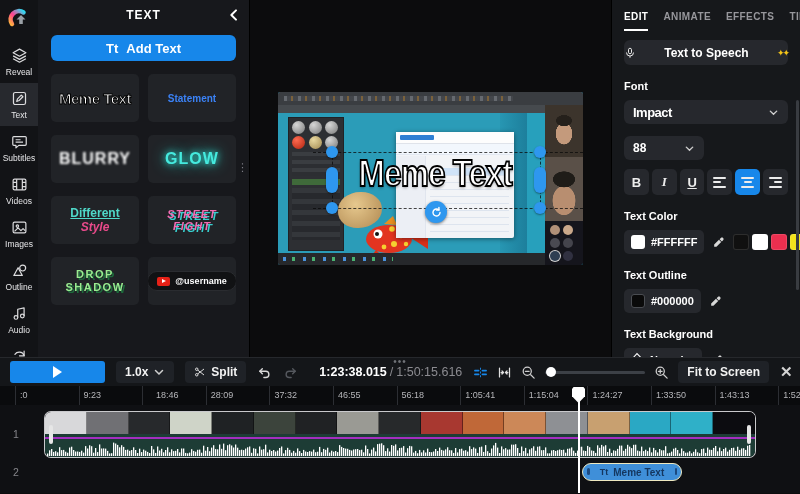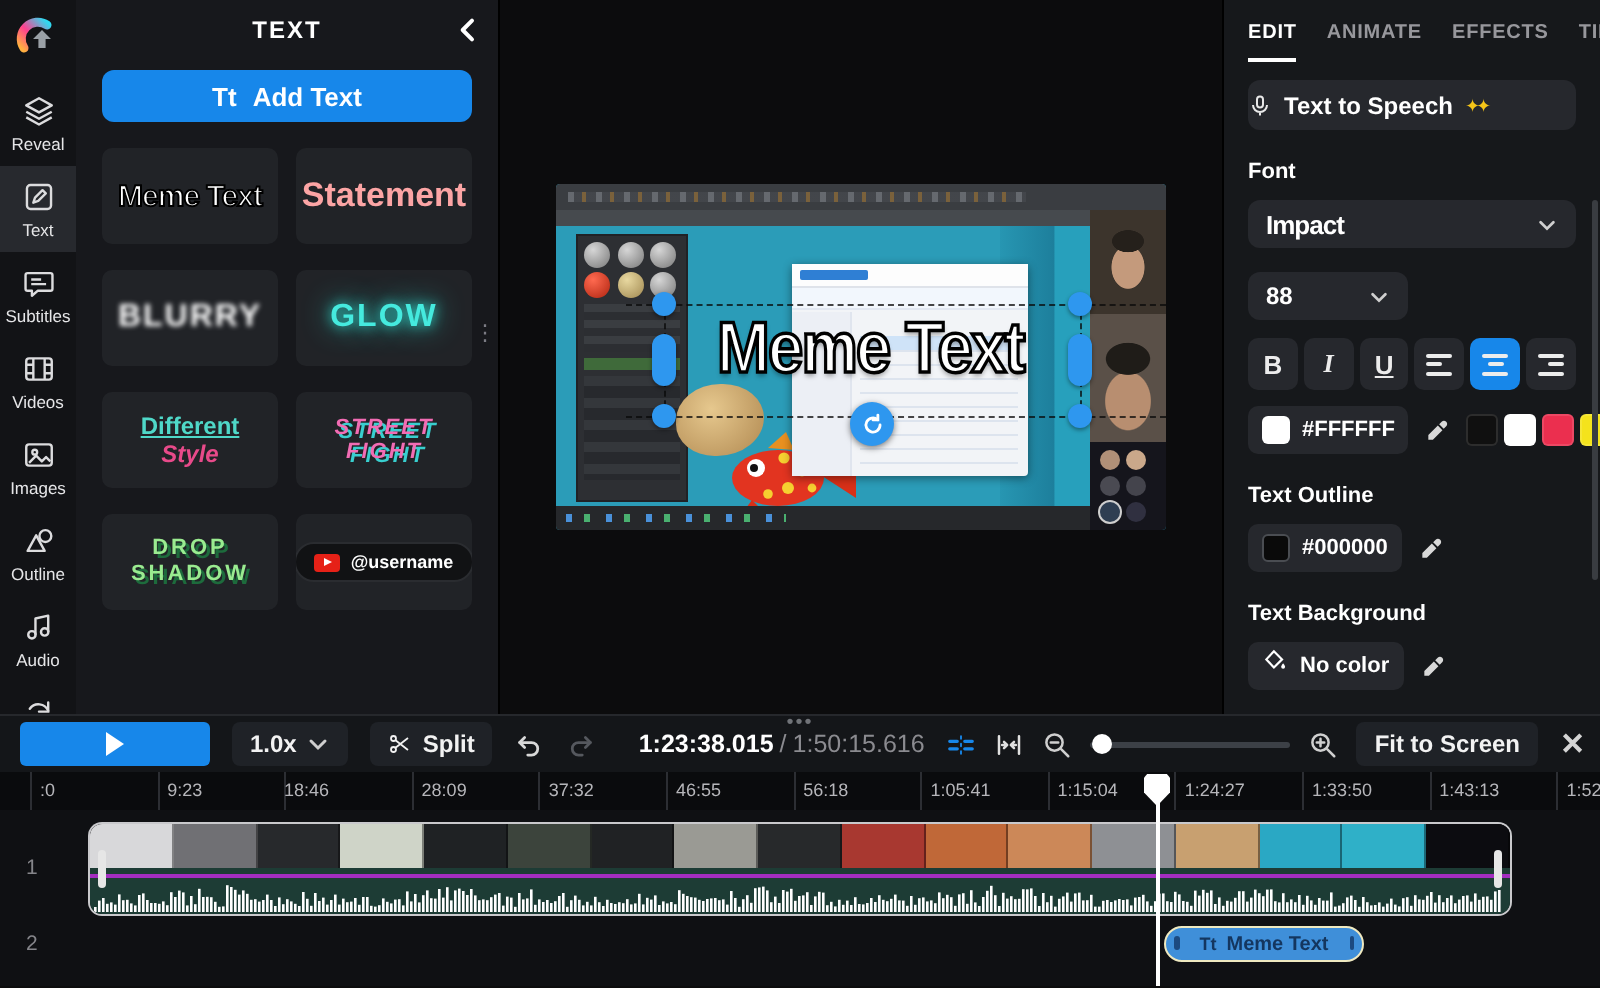--- a/index.html
+++ b/index.html
@@ -21,21 +21,21 @@
   .textpanel { width:212px; background:#17181c; flex-shrink:0; position:relative; border-right:1px solid #000; }
   .tp-header { height:30px; display:flex; align-items:center; justify-content:center; position:relative; }
   .tp-title { font-size:12px; font-weight:bold; letter-spacing:1px; color:#fff; }
   .tp-collapse { position:absolute; right:7px; top:7px; width:16px; height:16px; cursor:pointer; }
   .add-text-btn { margin:5px 13px 13px; height:26px; background:#1787ea; border-radius:6px; display:flex; align-items:center; justify-content:center; gap:8px; cursor:pointer; }
   .add-text-icon { font-size:13px; font-weight:900; color:#fff; }
   .add-text-label { font-size:13px; font-weight:bold; color:#fff; }
   .tiles { display:grid; grid-template-columns:1fr 1fr; gap:13px 9px; margin:0 13px; }
   .tile { height:48px; background:#212327; border-radius:5px; display:flex; flex-direction:column; align-items:center; justify-content:center; cursor:pointer; overflow:hidden; }
   .tile-meme-text .tl { font-size:15px; font-weight:900; color:#fff; -webkit-text-stroke:1px #000; letter-spacing:-.5px; }
-  .tile-statement .tl { font-size:17px; font-weight:bold; color:#fca5a5; }
+  .tile-statement .tl { font-size:10px; font-weight:bold; color:#3b82f6; }
   .tile-blurry .tl { font-size:16px; font-weight:bold; color:#fff; letter-spacing:1px; filter:blur(1.2px); }
   .tile-reveal-secret .tl { font-size:10px; color:#e8e8e8; font-family:"DejaVu Serif",serif; font-style:italic; }
   .tile-glow .tl { font-size:16px; font-weight:bold; color:#45eade; letter-spacing:1px; text-shadow:0 0 6px #2fd4c8,0 0 14px #2fd4c8; }
   .tile-different-style .tl0 { font-size:12px; font-weight:bold; color:#4fd8c8; text-decoration:underline; }
   .tile-different-style .tl1 { font-size:12px; font-weight:bold; font-style:italic; color:#e84a8a; }
   .tile-drop-shadow .tl { font-size:11px; font-weight:800; color:#9aeb90; letter-spacing:1.5px; text-shadow:2px 2px 0 #1d6b3c; line-height:13px; }
   .tile-street-fight .tl { font-size:11px; font-weight:900; font-style:italic; color:#f26cb4; letter-spacing:1px; text-shadow:2px 2px 0 #38cfcf; line-height:12px; }
   .csm-badge { background:#fff; border-radius:4px; padding:2px 5px; text-align:center; }
   .csm-line { display:flex; align-items:center; justify-content:center; gap:2px; font-size:8.5px; font-weight:900; color:#111; line-height:10px; }
   .flame-icon { width:5px; height:7px; background:#ff7a1a; border-radius:50% 50% 50% 0; transform:rotate(-45deg); display:inline-block; }
@@ -84,21 +84,21 @@
   .hnd-circle { width:12px; height:12px; border-radius:50%; }
   .hnd-capsule { width:12px; height:26px; border-radius:7px; }
   .rotate-btn { position:absolute; left:147px; top:109px; width:22px; height:22px; border-radius:50%; background:#2e97ef; display:flex; align-items:center; justify-content:center; box-shadow:0 1px 3px rgba(0,0,0,.5); cursor:pointer; }
   .rotate-btn svg { width:13px; height:13px; }
 
   
   .inspector { width:188px; background:#16181b; flex-shrink:0; padding:0 12px; position:relative; }
   .tabs { display:flex; gap:15px; padding-top:11px; }
   .tab { font-size:10px; font-weight:bold; letter-spacing:.4px; color:#97979c; padding-bottom:7px; cursor:pointer; }
   .tab.active { color:#fff; border-bottom:2px solid #fff; }
-  .tts-btn { margin-top:9px; height:25px; background:#26282d; border-radius:6px; display:flex; align-items:center; justify-content:flex-start; gap:6px; cursor:pointer; }
+  .tts-btn { margin-top:9px; height:25px; background:#26282d; border-radius:6px; display:flex; align-items:center; justify-content:space-between; gap:6px; cursor:pointer; }
   .tts-btn svg { width:12px; height:12px; }
   .tts-label { font-size:12px; font-weight:bold; color:#fff; }
   .sparkles { color:#f5c518; font-size:9px; letter-spacing:-2px; }
   .section-label { font-size:11px; font-weight:bold; color:#fff; margin-top:15px; }
   .select { margin-top:8px; height:24px; background:#26282d; border-radius:6px; display:flex; align-items:center; justify-content:space-between; padding:0 9px; cursor:pointer; }
   .font-name { font-size:13px; font-weight:900; letter-spacing:-.5px; }
   .size-select { width:80px; margin-top:12px; }
   .size-value { font-size:12px; font-weight:bold; }
   .chev svg { width:11px; height:11px; display:block; }
   .fmt-row { display:flex; gap:3px; margin-top:9px; }
@@ -433,20 +433,21 @@
           </div>
           <div class="fmt-btn fmt-align-right">
             <span class="bars right">
               <i></i>
               <i></i>
               <i></i>
             </span>
           </div>
         </div>
 
+      <div class="section-label">Text Color</div>
       <div class="color-row">
         <div class="value-box">
           <span class="swatch-sq" style="background:#ffffff"></span>
           <span class="hexval">#FFFFFF</span>
         </div>
         <span class="eyedropper">
           <svg viewBox="0 0 24 24" fill="#d8d8d8">
               <path d="M20.5 3.5c-1.2-1.2-3-1.2-4.2 0L14 5.8 18.2 10l2.3-2.3c1.2-1.2 1.2-3 0-4.2zM12.8 7 4 15.8V20h4.2L17 11.2z"></path>
             </svg>
         </span>
@@ -562,21 +563,21 @@
     </div>
   </div>
 
   <div class="timeline">
     <div class="ruler" id="ruler">
         <span class="ruler-tick" style="left: 15px;"></span>
         <span class="ruler-label" style="left: 20px;">:0</span>
         <span class="ruler-tick" style="left: 78.6px;"></span>
         <span class="ruler-label" style="left: 83.6px;">9:23</span>
         <span class="ruler-tick" style="left: 142.2px;"></span>
-        <span class="ruler-label" style="left: 142px;">18:46</span>
+        <span class="ruler-label" style="left: 156px;">18:46</span>
         <span class="ruler-tick" style="left: 205.8px;"></span>
         <span class="ruler-label" style="left: 210.8px;">28:09</span>
         <span class="ruler-tick" style="left: 269.4px;"></span>
         <span class="ruler-label" style="left: 274.4px;">37:32</span>
         <span class="ruler-tick" style="left: 333px;"></span>
         <span class="ruler-label" style="left: 338px;">46:55</span>
         <span class="ruler-tick" style="left: 396.6px;"></span>
         <span class="ruler-label" style="left: 401.6px;">56:18</span>
         <span class="ruler-tick" style="left: 460.2px;"></span>
         <span class="ruler-label" style="left: 465.2px;">1:05:41</span>

